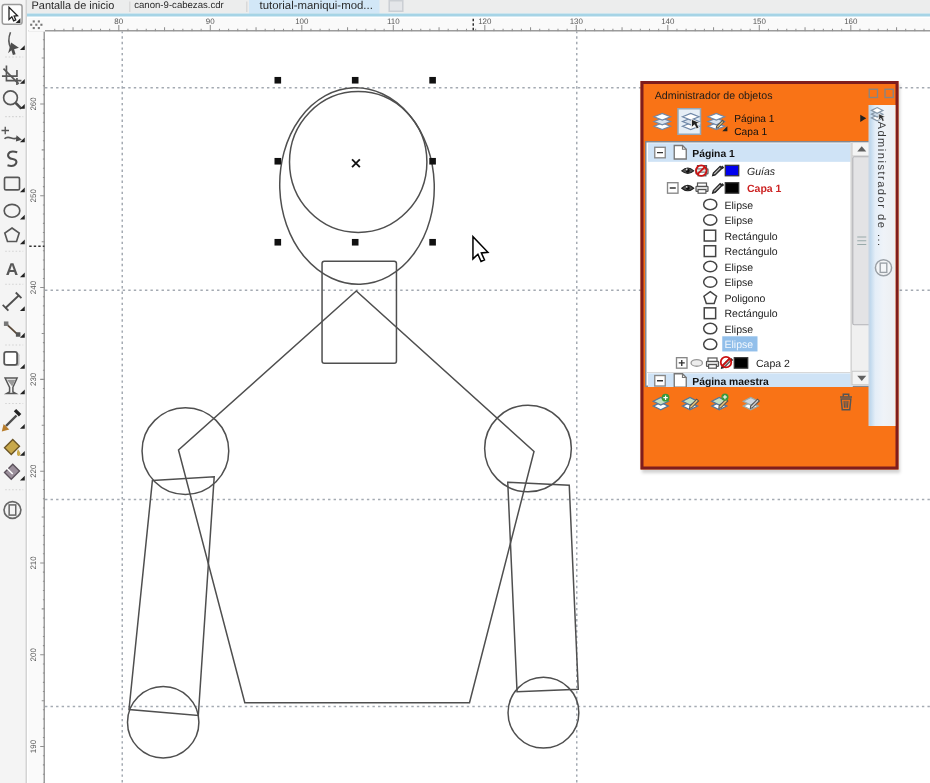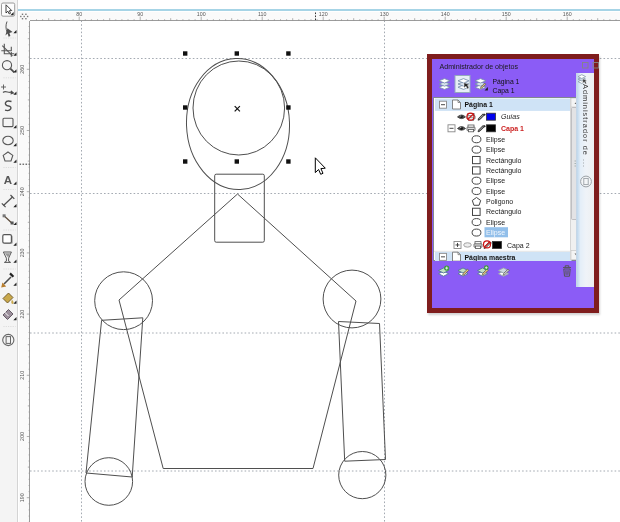--- a/index.html
+++ b/index.html
@@ -14,22 +14,22 @@
 
 #hruler { left:18.5px; top:11.5px; width:601.5px; height:9px; background:#fafafa;
   border-bottom:1px solid #9c9c9c; }
 #corner { left:18.5px; top:11.5px; width:11.5px; height:9px; background:#fafafa; }
 #vruler { left:18.5px; top:20.5px; width:11px; height:501.5px; background:#fafafa;
   border-right:1px solid #9c9c9c; }
 
 #toolbox { left:0; top:0; width:18px; height:522px; background:#f4f4f4;
   border-right:1px solid #d4d4d4; }
 
-#panel { left:426.5px; top:54px; width:172px; height:259px; background:#8b5cf6;
-  border:5px solid #7f1d1d; box-shadow:1px 2px 2px rgba(0,0,0,0.18); }
+#panel { left:426.5px; top:54px; width:172px; height:259px; background:#f97316;
+  border:2px solid #7f1d1d; box-shadow:1px 2px 2px rgba(0,0,0,0.18); }
 #ptitle { position:absolute; left:8px; top:3.5px; font-size:7.1px; color:#1a1a1a; }
 #tree { position:absolute; left:1.5px; top:38px; width:151px; height:163.5px;
   background:#fff; border:1px solid #828790; }
 #strip { position:absolute; right:0; top:14px; width:18px; height:213.5px;
   background:linear-gradient(to right,#bed7ec 0,#e4eef8 3.5px,#eff3f8 9px,#edeff1 100%);
   border-left:1px solid #c6d6e6; }
 .vtext { position:absolute; left:4px; top:11px; font-size:7.4px; color:#3a3a3a;
   writing-mode:vertical-rl; white-space:nowrap; letter-spacing:1.0px; }
 </style></head>
 <body>
@@ -70,20 +70,28 @@
 
 <g stroke="#111" stroke-width="1.2">
  <line x1="234.7" y1="106.2" x2="239.9" y2="111.4"></line>
  <line x1="239.9" y1="106.2" x2="234.7" y2="111.4"></line>
 </g>
 
 <path d="M 315.3 157.8 L 315.3 172.6 L 318.6 169.5 L 320.7 174.3 L 323.0 173.3 L 320.9 168.6 L 325.3 168.2 Z" fill="#fff" stroke="#000" stroke-width="1"></path>
 
 </svg>
 
+<div class="abs" id="tabbar">
+ <div class="tab" style="left:21px;">Pantalla de inicio</div>
+ <div class="tab" style="left:89.5px; font-size:6.4px;">canon-9-cabezas.cdr</div>
+ <div class="tab" style="left:166px; width:86.7px; background:#d2e7f7; padding-left:7px; font-size:7.6px;">tutorial-maniqui-mod...</div>
+ <div class="tab" style="left:259px; width:10px; height:7.5px; background:#e4e6e9; border:1px solid #cbcfd4;"></div>
+ <div style="position:absolute;left:85.5px;top:1px;width:1px;height:7px;background:#d9d9d9"></div>
+ <div style="position:absolute;left:163.5px;top:1px;width:1px;height:7px;background:#d9d9d9"></div>
+</div>
 <div class="abs" id="cyan"></div>
 
 <div class="abs" id="hruler">
  <svg width="601.5" height="9" style="position:absolute;left:0;top:0" viewBox="18.5 0 601.5 9">
  <line x1="36.0" y1="7.2" x2="36.0" y2="8.8" stroke="#909090" stroke-width="0.7"></line>
 <line x1="42.1" y1="7.2" x2="42.1" y2="8.8" stroke="#909090" stroke-width="0.7"></line>
 <line x1="48.2" y1="6.2" x2="48.2" y2="8.8" stroke="#909090" stroke-width="0.7"></line>
 <line x1="54.3" y1="7.2" x2="54.3" y2="8.8" stroke="#909090" stroke-width="0.7"></line>
 <line x1="60.4" y1="7.2" x2="60.4" y2="8.8" stroke="#909090" stroke-width="0.7"></line>
 <line x1="66.5" y1="7.2" x2="66.5" y2="8.8" stroke="#909090" stroke-width="0.7"></line>

